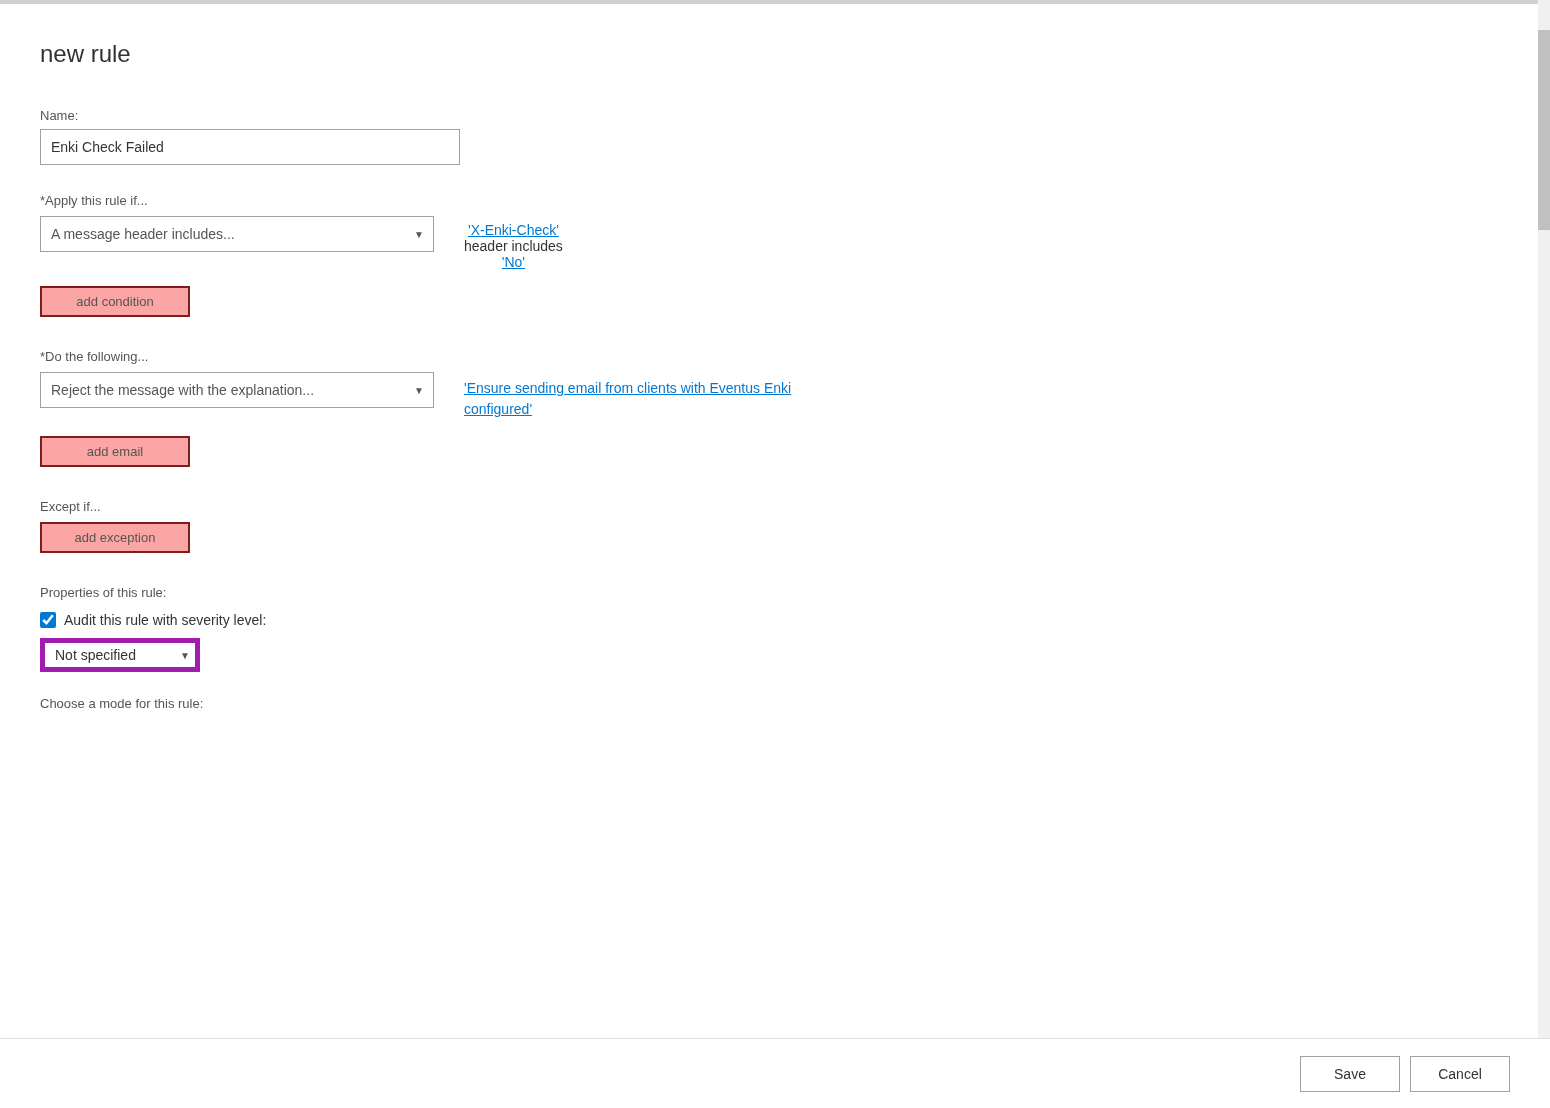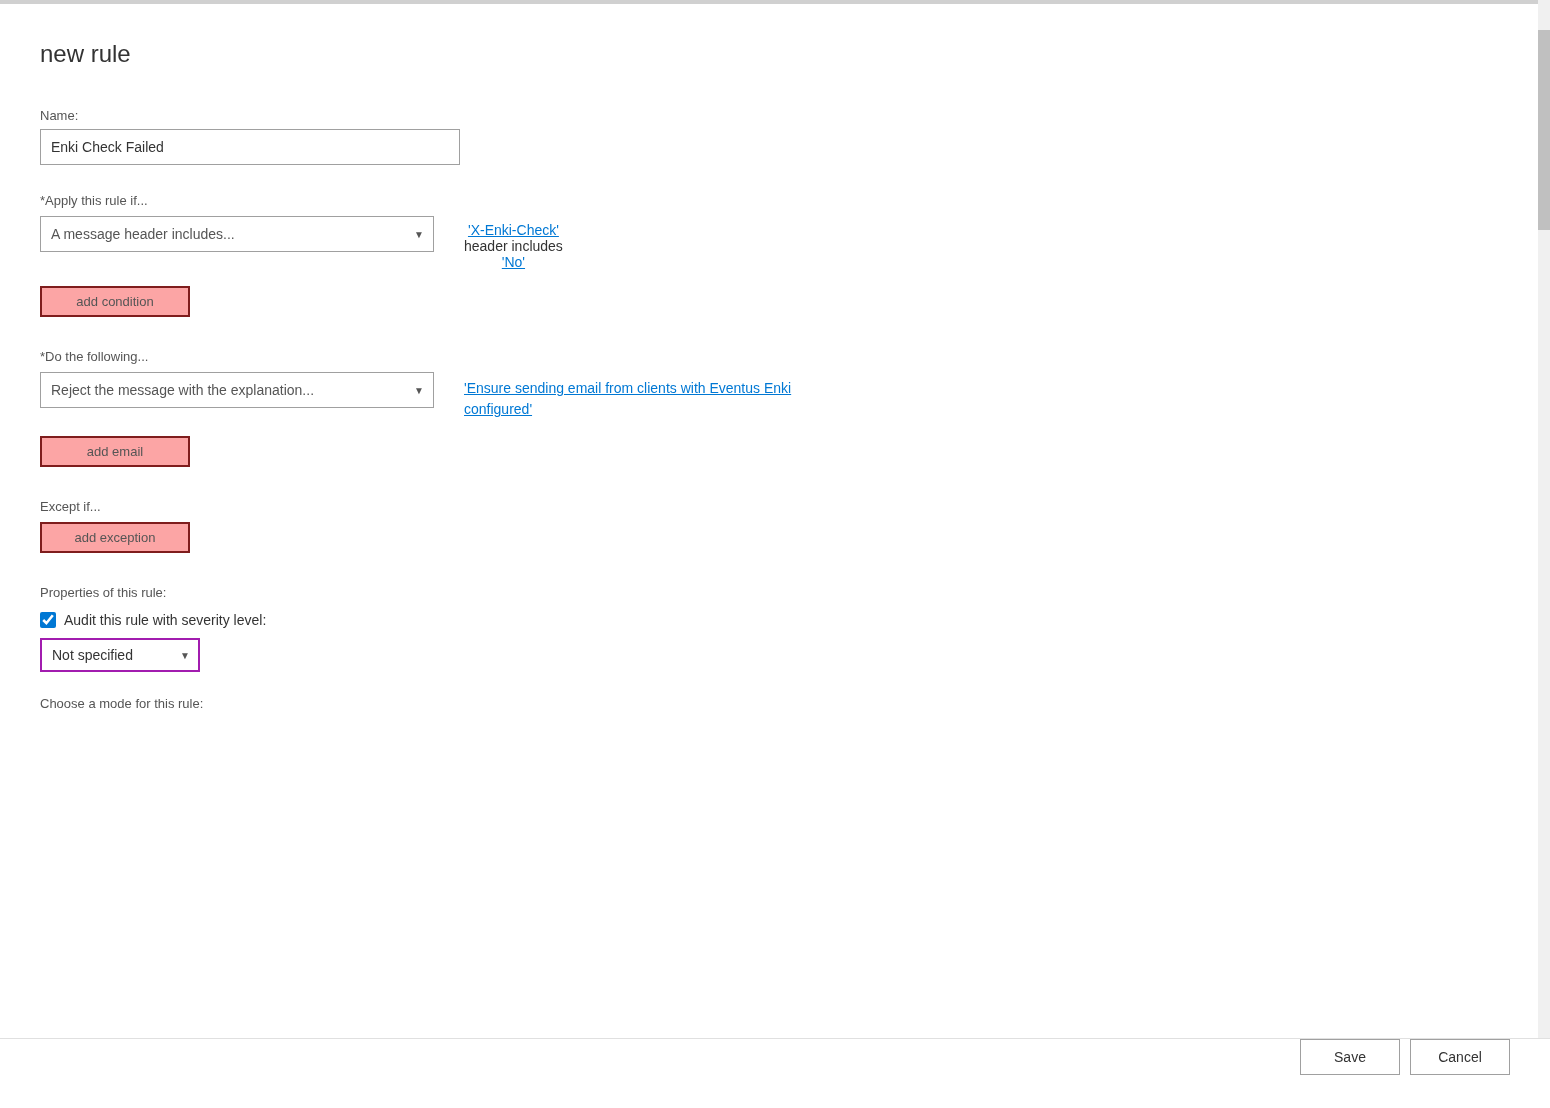--- a/index.html
+++ b/index.html
@@ -175,21 +175,21 @@
 
     .severity-select-wrapper {
       position: relative;
       width: 160px;
       margin-top: 8px;
     }
 
     .severity-select {
       width: 100%;
       height: 34px;
-      border: 2px solid #a21caf;
+      border: 5px solid #a21caf;
       padding: 0 30px 0 10px;
       font-size: 14px;
       color: #333;
       background: #fff;
       appearance: none;
       -webkit-appearance: none;
       cursor: pointer;
       outline: none;
     }
 
@@ -227,20 +227,21 @@
       border-radius: 0;
     }
 
     .bottom-bar {
       position: absolute;
       bottom: 0;
       left: 0;
       right: 0;
       height: 70px;
       display: flex;
+      align-items: center;
       justify-content: flex-end;
       padding: 0 40px;
       background: #fff;
       border-top: 1px solid #e0e0e0;
       gap: 10px;
     }
 
     .action-button {
       width: 100px;
       height: 36px;

